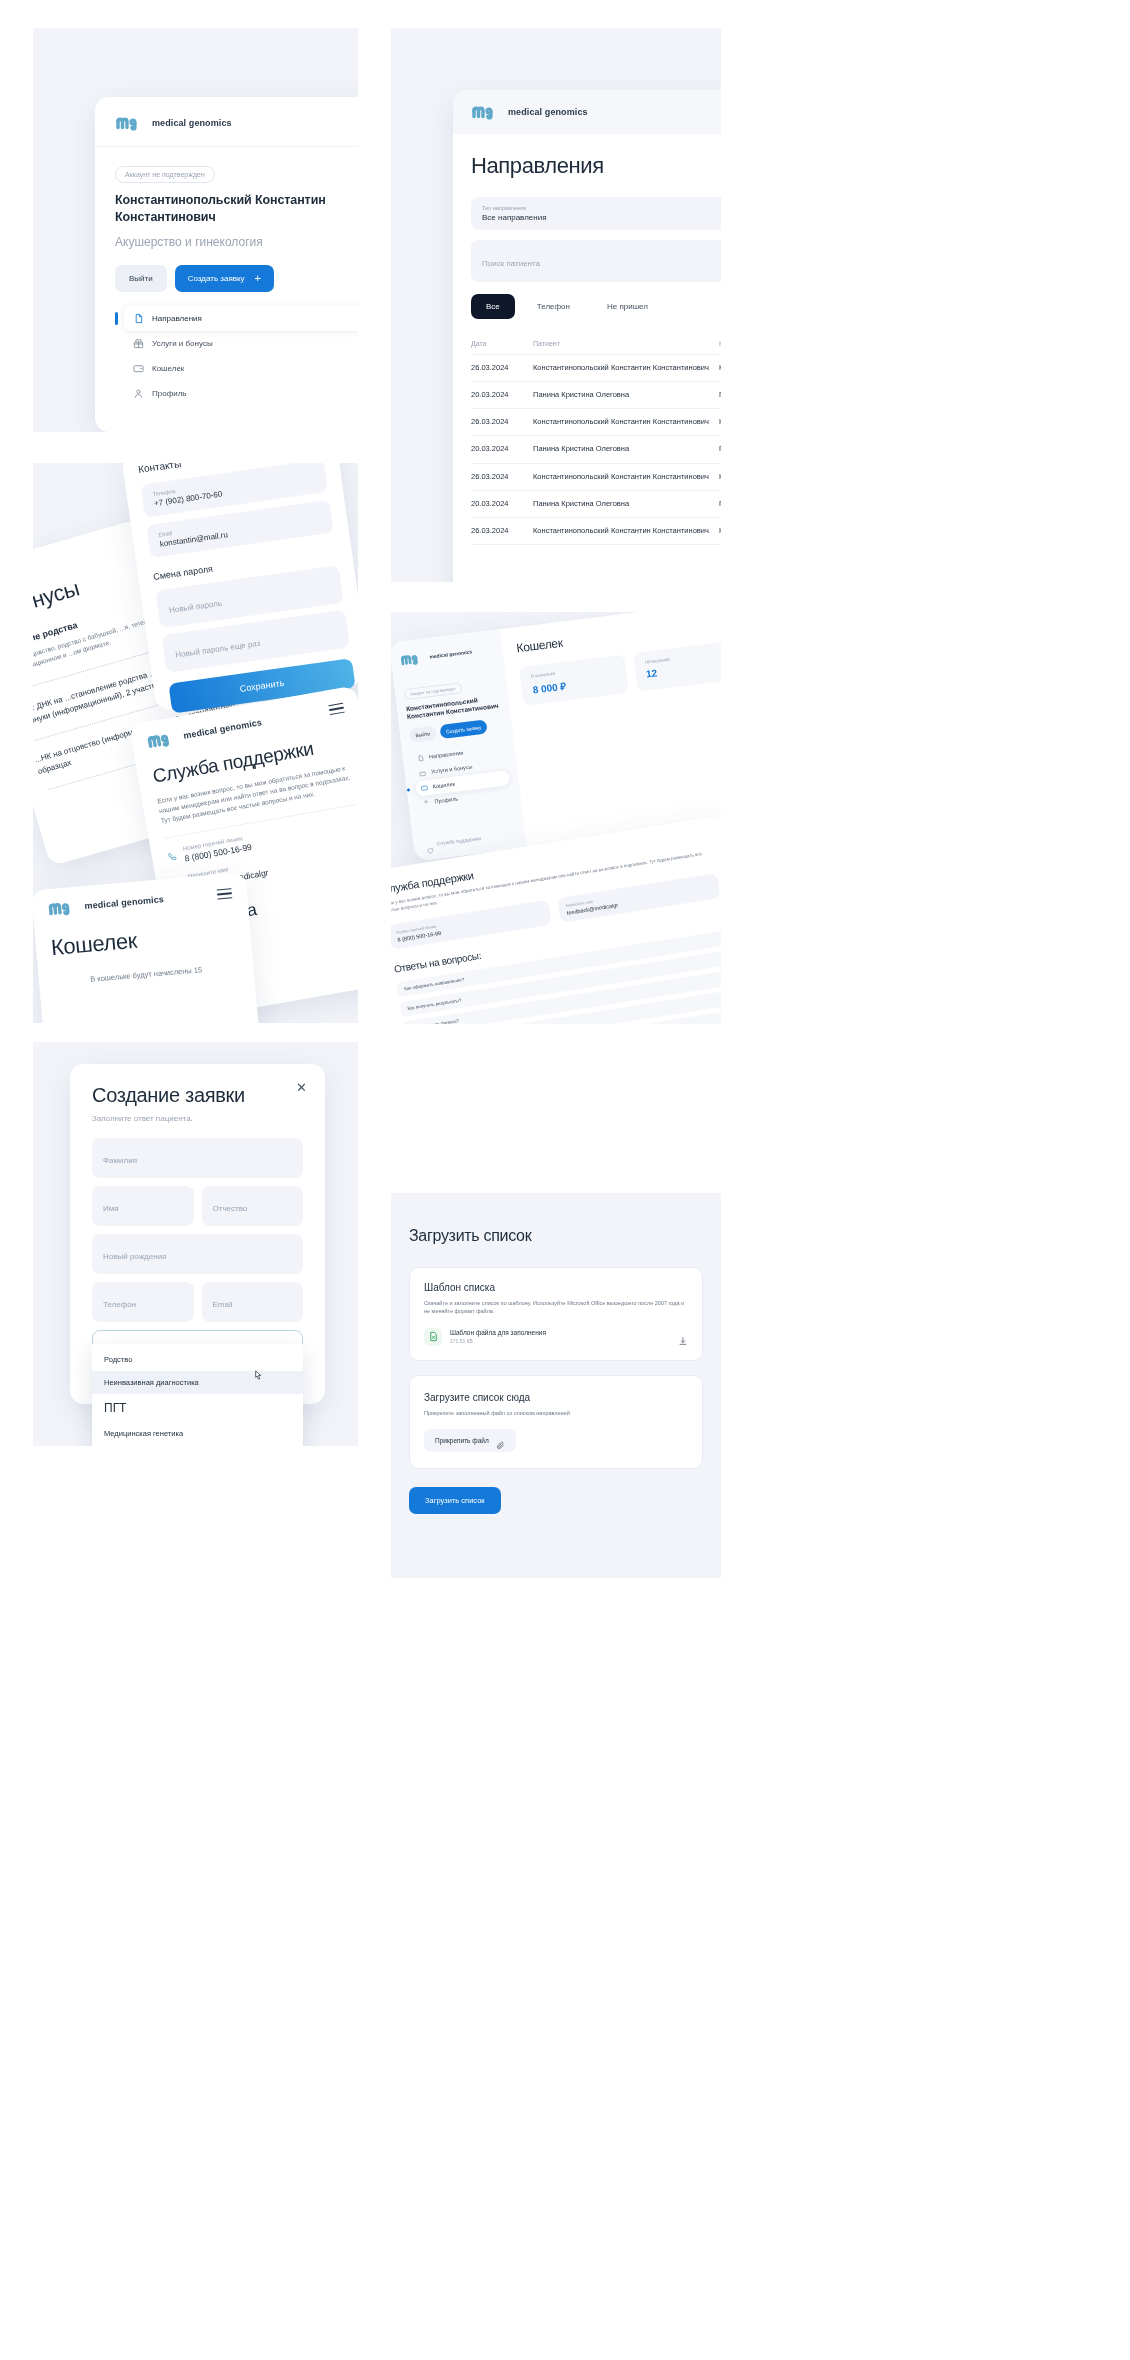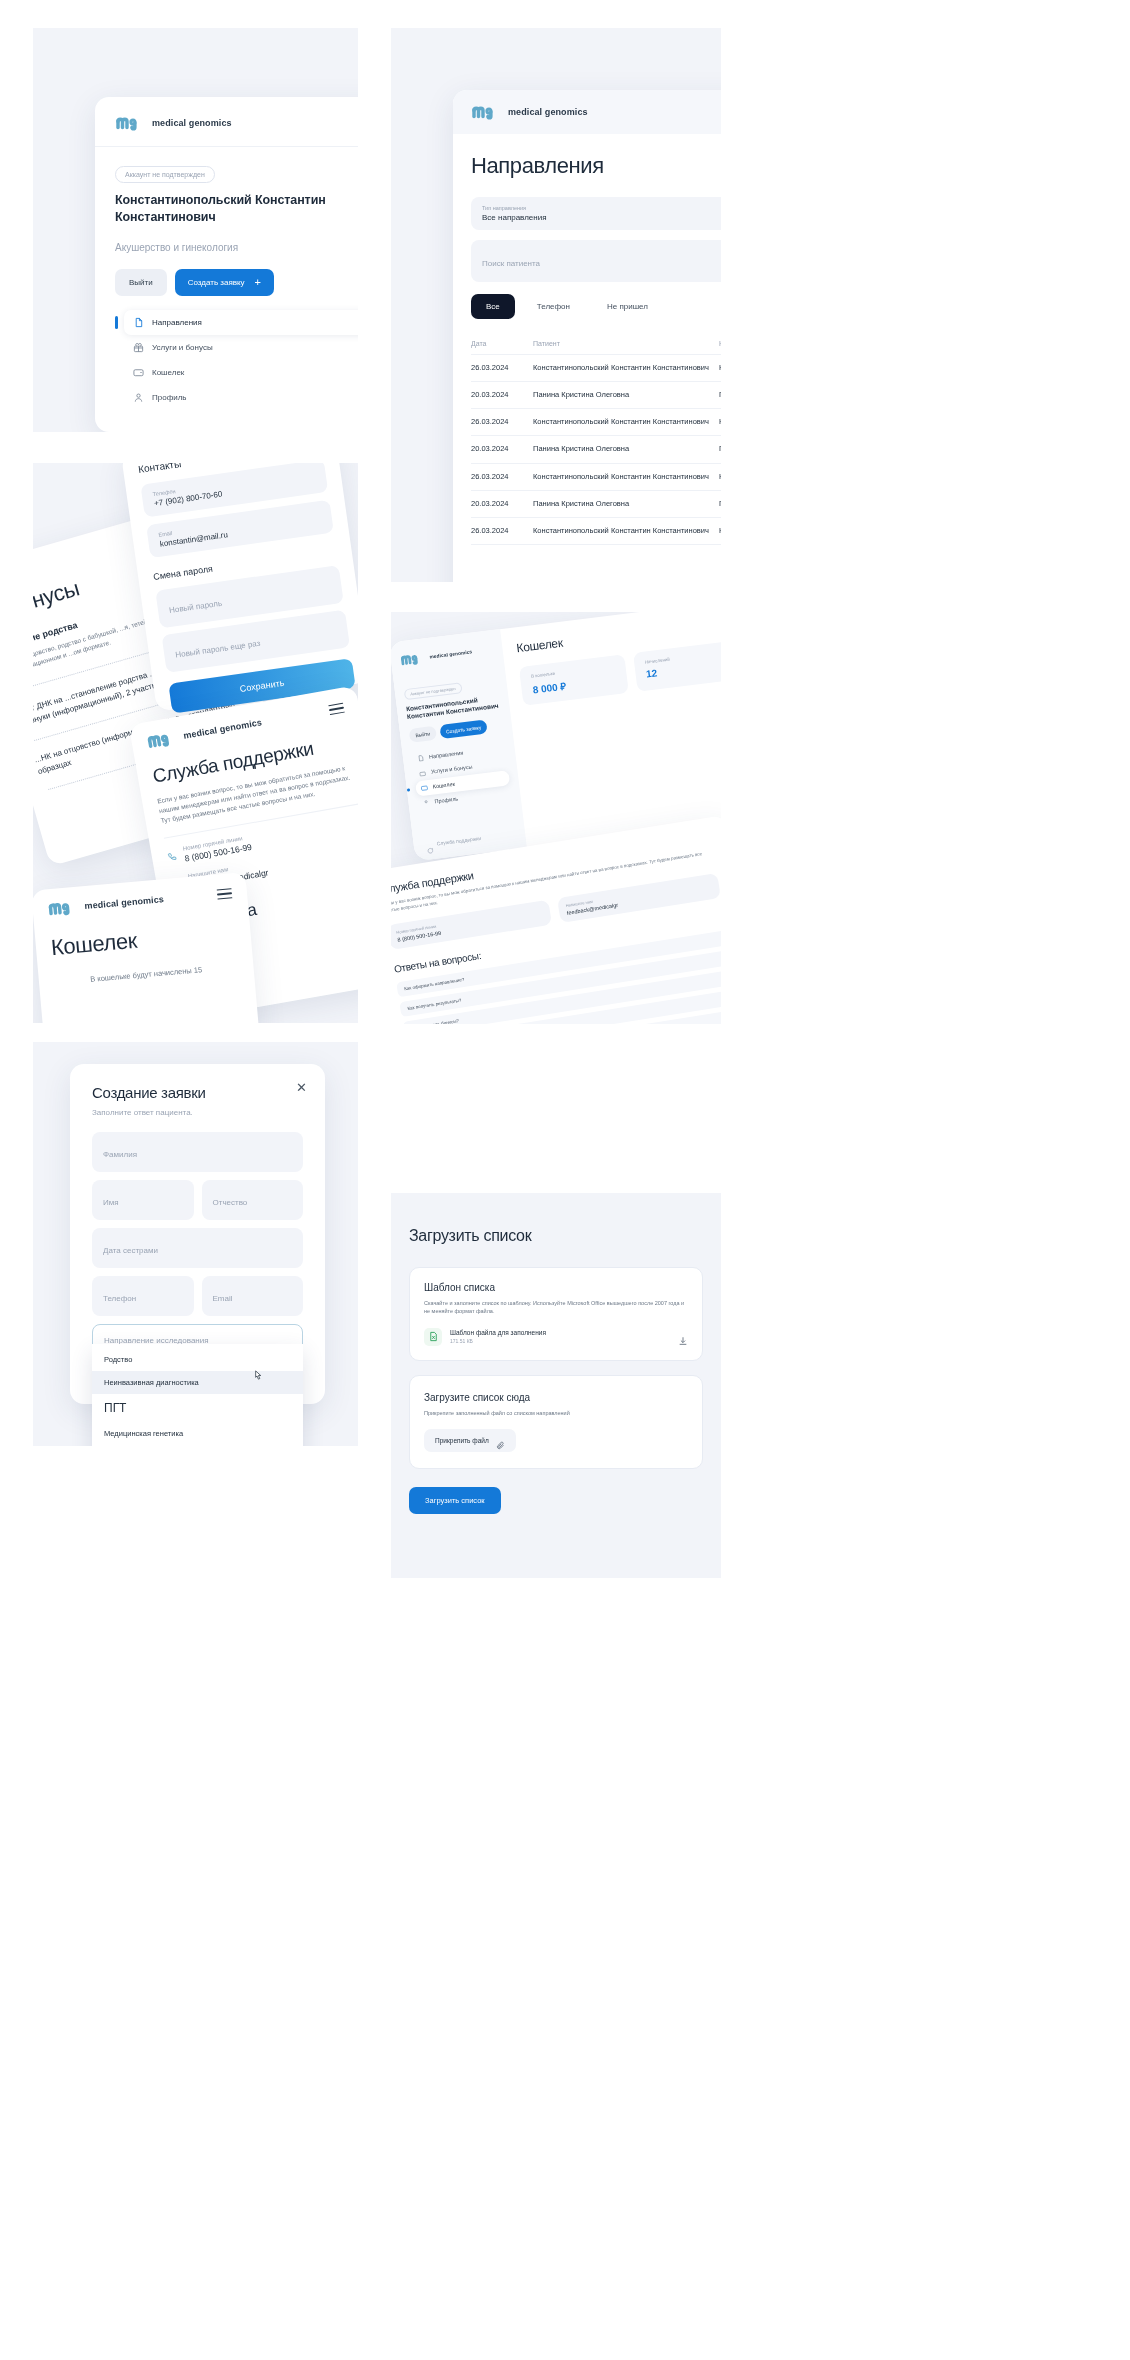--- a/index.html
+++ b/index.html
@@ -13,21 +13,21 @@
 
   
   .card { background:#fff; border-radius:14px; box-shadow:0 8px 30px rgba(40,60,100,.10); }
   .logo { display:flex; align-items:center; gap:7px; }
   .logo-mark { width:30px; height:18px; position:relative; }
   .logo-txt { font-size:9px; font-weight:700; color:#2b3a4a; letter-spacing:.1px; }
 
   .chip { display:inline-block; border:1px solid #dfe4ee; border-radius:20px;
           padding:4px 9px; font-size:7px; color:#9aa4b4; }
   .doc-name { font-size:12.5px; font-weight:700; color:#1e2b3b; line-height:1.32; letter-spacing:-.1px;}
-  .doc-spec { font-size:10px; color:#9aa4b4; margin-top:17px; }
+  .doc-spec { font-size:12px; color:#9aa4b4; margin-top:10px; }
   .btn { border:none; border-radius:7px; font-size:8px; cursor:pointer;
          font-family:inherit; display:inline-flex; align-items:center; justify-content:center; }
   .btn-grey { background:#eceff5; color:#33414f; padding:8px 14px; }
   .btn-blue { background:#1479d8; color:#fff; padding:8px 13px; gap:10px; }
 
   .nav { margin-top:14px; }
   .nav-item { display:flex; align-items:center; gap:8px; padding:7px 9px;
               font-size:8px; color:#44505f; border-radius:7px; position:relative; }
   .nav-item.active { background:#fff; box-shadow:0 1px 6px rgba(40,60,100,.10); color:#1e2b3b; }
   .nav-item.active:before{ content:""; position:absolute; left:-9px; top:6px; bottom:6px;
@@ -48,21 +48,21 @@
   table { width:100%; border-collapse:collapse; }
   th { font-size:7px; color:#9aa4b4; font-weight:400; text-align:left;
        padding:7px 0; border-bottom:1px solid #eef1f6; }
   td { font-size:7.5px; color:#24313f; padding:8px 0; border-bottom:1px solid #eef1f6;
        vertical-align:top; line-height:1.35; }
 
   .burger { width:15px; }
   .burger i { display:block; height:1.6px; background:#2b3a4a; border-radius:2px; margin:3px 0; }
 
   .h1 { font-size:22px; font-weight:400; color:#1e2b3b; letter-spacing:-.4px; }
-  .h2 { font-size:15px; font-weight:400; color:#1e2b3b; letter-spacing:-.3px; }
+  .h2 { font-size:20px; font-weight:400; color:#1e2b3b; letter-spacing:-.3px; }
   .sub { font-size:8px; color:#9aa4b4; }
 
   
   .rot { position:absolute; transform-origin:center center; }
   .tiny { font-size:6.5px; color:#6c7887; line-height:1.5; }
   .price { font-size:8.5px; font-weight:700; color:#1e2b3b; }
   .dotted { border-bottom:1px dotted #c3cbd8; flex:1; margin:0 5px 3px; }
 </style>
 </head>
 <body>
@@ -491,21 +491,21 @@
       </div>
       <div style="display:flex;gap:8px;margin-top:8px;">
         <div class="field" style="flex:1;padding:11px;">
           <span class="field-ph">Имя</span>
         </div>
         <div class="field" style="flex:1;padding:11px;">
           <span class="field-ph">Отчество</span>
         </div>
       </div>
       <div class="field" style="margin-top:8px;padding:11px;">
-        <span class="field-ph">Дата сестрами</span>
+        <span class="field-ph">Новый рождения</span>
       </div>
       <div style="display:flex;gap:8px;margin-top:8px;">
         <div class="field" style="flex:1;padding:11px;">
           <span class="field-ph">Телефон</span>
         </div>
         <div class="field" style="flex:1;padding:11px;">
           <span class="field-ph">Email</span>
         </div>
       </div>
       <div style="margin-top:8px;border:1px solid #b9d4e3;border-radius:8px;padding:11px;background:#fff;

